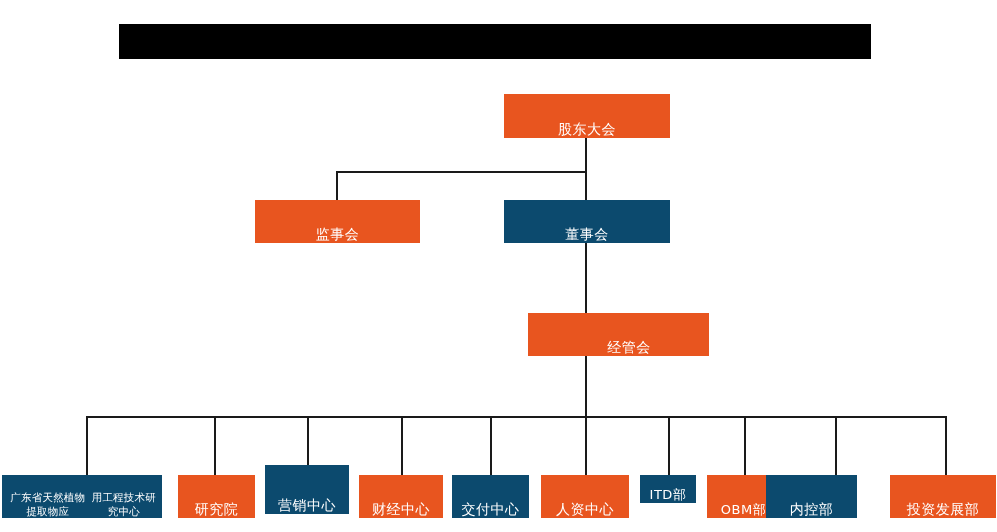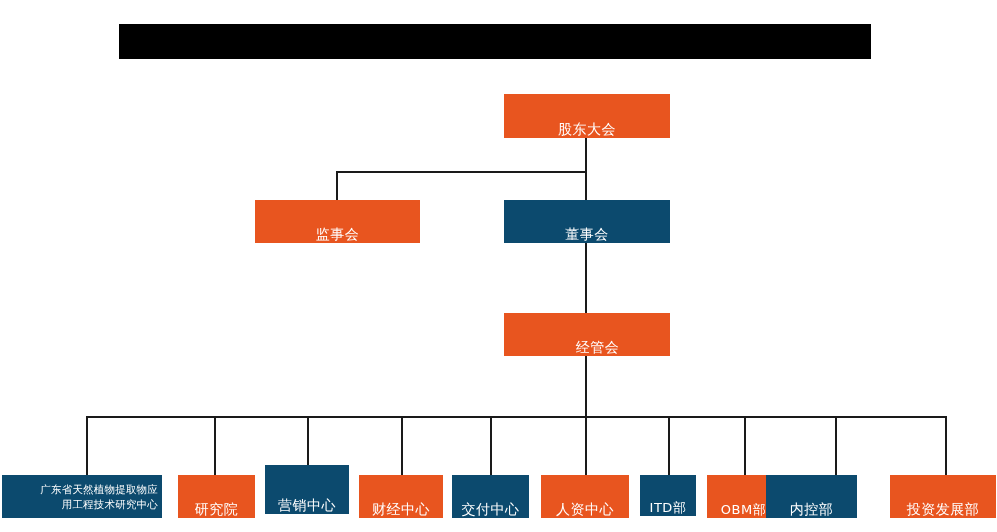--- a/index.html
+++ b/index.html
@@ -83,25 +83,25 @@
     <span>股东大会</span>
   </div>
 
   <div class="node dark" style="left:255px; top:200px; width:165px; height:43px;">
     <span>监事会</span>
   </div>
   <div class="node light" style="left:504px; top:200px; width:166px; height:43px;">
     <span>董事会</span>
   </div>
 
-  <div class="node dark" style="left:504px; top:313px; width:166px; height:43px;padding-left:21px;">
+  <div class="node dark" style="left:528px; top:313px; width:181px; height:43px;padding-left:21px;">
     <span>经管会</span>
   </div>
 
-  <div class="node light tiny" style="left:2px; top:475px; width:160px; height:43px; flex-direction:column;">
+  <div class="node light tiny" style="left:2px; top:475px; width:160px; height:43px; flex-direction:row;">
     <span>广东省天然植物提取物应</span>
     <span>用工程技术研究中心</span>
   </div>
 
   <div class="node dark" style="left:178px; top:475px; width:77px; height:43px;">
     <span>研究院</span>
   </div>
 
   <div class="node light" style="left:265px; top:465px; width:84px; height:49px;">
     <span>营销中心</span>
@@ -112,21 +112,21 @@
   </div>
 
   <div class="node light" style="left:452px; top:475px; width:77px; height:43px;">
     <span>交付中心</span>
   </div>
 
   <div class="node dark" style="left:541px; top:475px; width:88px; height:43px;">
     <span>人资中心</span>
   </div>
 
-  <div class="node light small" style="left:640px; top:475px; width:56px; height:41px;">
+  <div class="node light small" style="left:640px; top:475px; width:56px; height:28px;">
     <span>ITD部</span>
   </div>
 
   <div class="node dark small" style="left:707px; top:475px; width:73px; height:43px;">
     <span>OBM部</span>
   </div>
 
   <div class="node light" style="left:766px; top:475px; width:91px; height:43px;">
     <span>内控部</span>
   </div>

